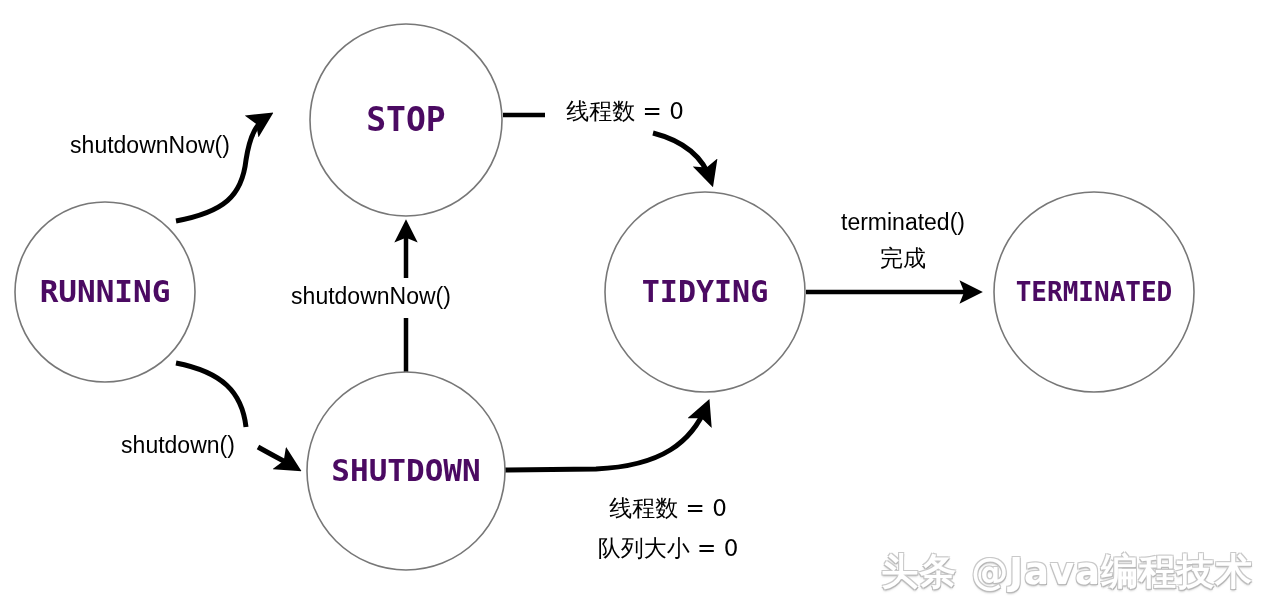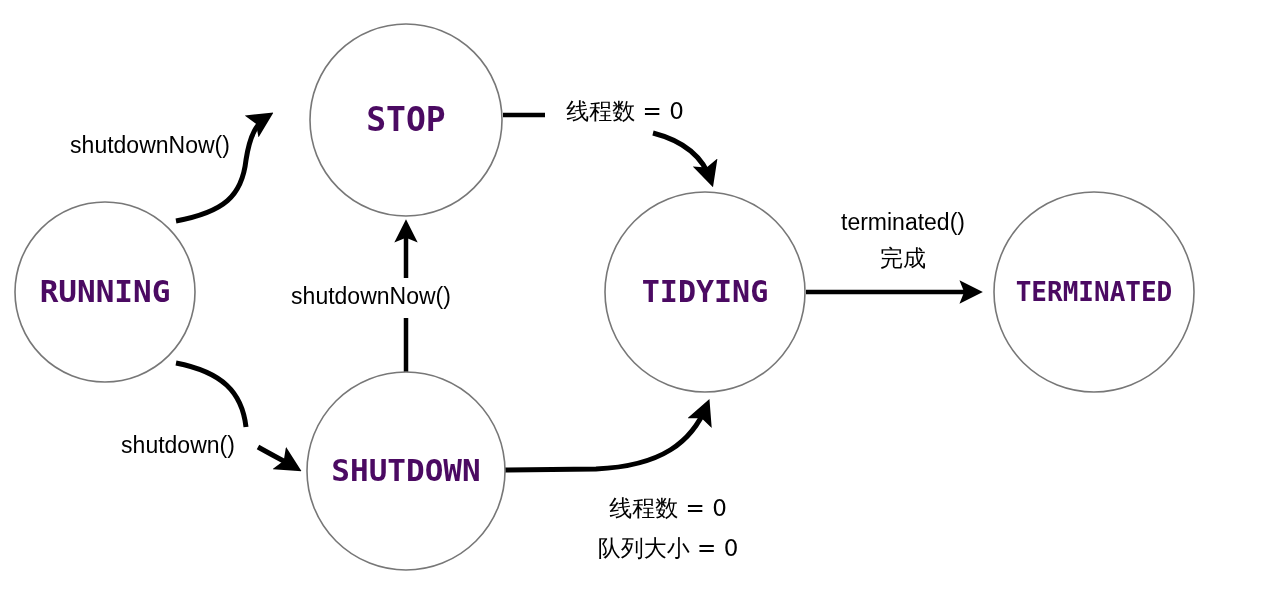--- a/index.html
+++ b/index.html
@@ -129,14 +129,15 @@
 
     <text class="edge-label-cn" x="625" y="112">线程数 = 0</text>
 
     <text class="edge-label-cn" x="668" y="509">线程数 = 0</text>
     <text class="edge-label-cn" x="668" y="549">队列大小 = 0</text>
 
     <text class="edge-label" x="903" y="224">terminated()</text>
     <text class="edge-label-cn" x="903" y="259">完成</text>
   </svg>
 
+  <div class="watermark">头条 @Java编程技术</div>
 
 </div>
 
 </body></html>

